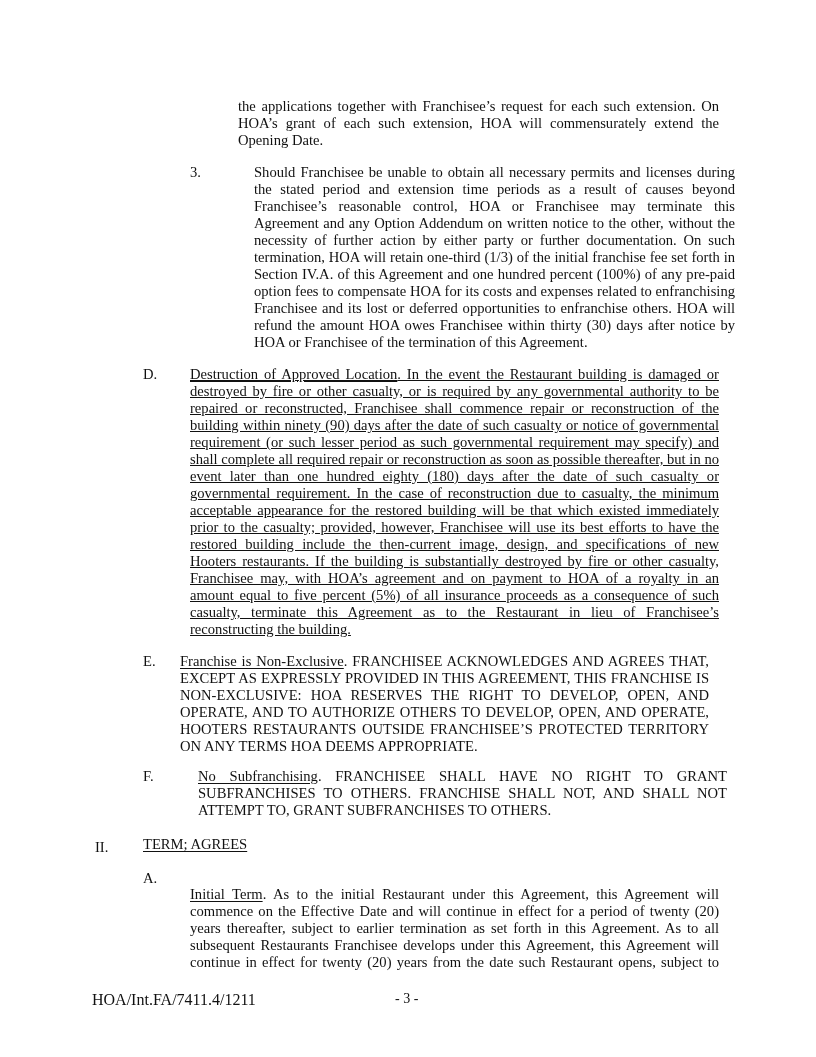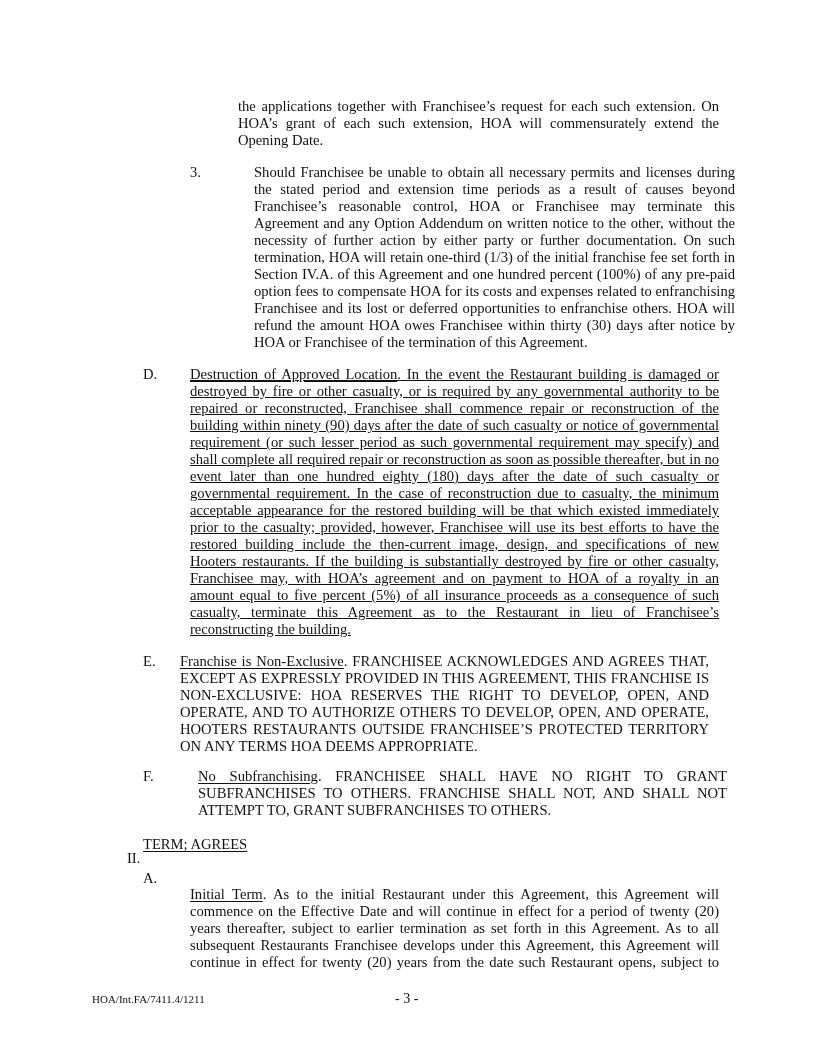--- a/index.html
+++ b/index.html
@@ -5,21 +5,21 @@
   html, body { margin: 0; padding: 0; background: #ffffff; }
   body {
     width: 816px; height: 1057px; position: relative; overflow: hidden;
     font-family: "Liberation Serif", "DejaVu Serif", serif;
     color: #111111; font-size: 14.6px; line-height: 17px;
   }
   .block { position: absolute; }
   .para { text-align: justify; text-align-last: left; }
   .num { position: absolute; }
   u { text-decoration: underline; text-underline-offset: 2px; }
-  .footer { position: absolute; font-size: 11px; line-height: 13px; }
+  .footer { position: absolute; font-size: 16px; line-height: 13px; }
 </style>
 </head>
 <body>
 
 <div class="block para" style="left:238px; top:98px; width:481px;font-family:Liberation Serif, serif;">
   <span>the applications together with Franchisee’s request for each such extension.  On HOA’s grant of each such extension, HOA will commensurately extend the Opening Date.</span>
 </div>
 
 <div class="block" style="left:0; top:164px; width:816px;">
   <span class="num" style="left:190px; top:0;">3.</span>
@@ -43,21 +43,21 @@
 </div>
 
 <div class="block" style="left:0; top:768px; width:816px;">
   <span class="num" style="left:143px; top:0;">F.</span>
   <div class="para" style="position:absolute; left:190px; top:0; width:529px;margin-left:8px;">
     <u>No Subfranchising</u><span>.  FRANCHISEE SHALL HAVE NO RIGHT TO GRANT SUBFRANCHISES TO OTHERS.  FRANCHISE SHALL NOT, AND SHALL NOT ATTEMPT TO, GRANT SUBFRANCHISES TO OTHERS.</span>
   </div>
 </div>
 
 <div class="block" style="left:0; top:836px; width:816px;">
-  <span class="num" style="left:95px; top:14px;margin-left:32px;">II.</span>
+  <span class="num" style="left:95px; top:3px;">II.</span>
   <u class="num" style="left:143px; top:0;">TERM; AGREES</u>
 </div>
 
 <div class="block" style="left:0; top:870px; width:816px;">
   <span class="num" style="left:143px; top:0;">A.</span>
   <div class="para" style="position:absolute; left:190px; top:16px; width:529px; text-align-last: justify;">
     <u>Initial Term</u><span>.  As to the initial Restaurant under this Agreement, this Agreement will commence on the Effective Date and will continue in effect for a period of twenty (20) years thereafter, subject to earlier termination as set forth in this Agreement.  As to all subsequent Restaurants Franchisee develops under this Agreement, this Agreement will continue in effect for twenty (20) years from the date such Restaurant opens, subject to</span>
   </div>
 </div>
 

